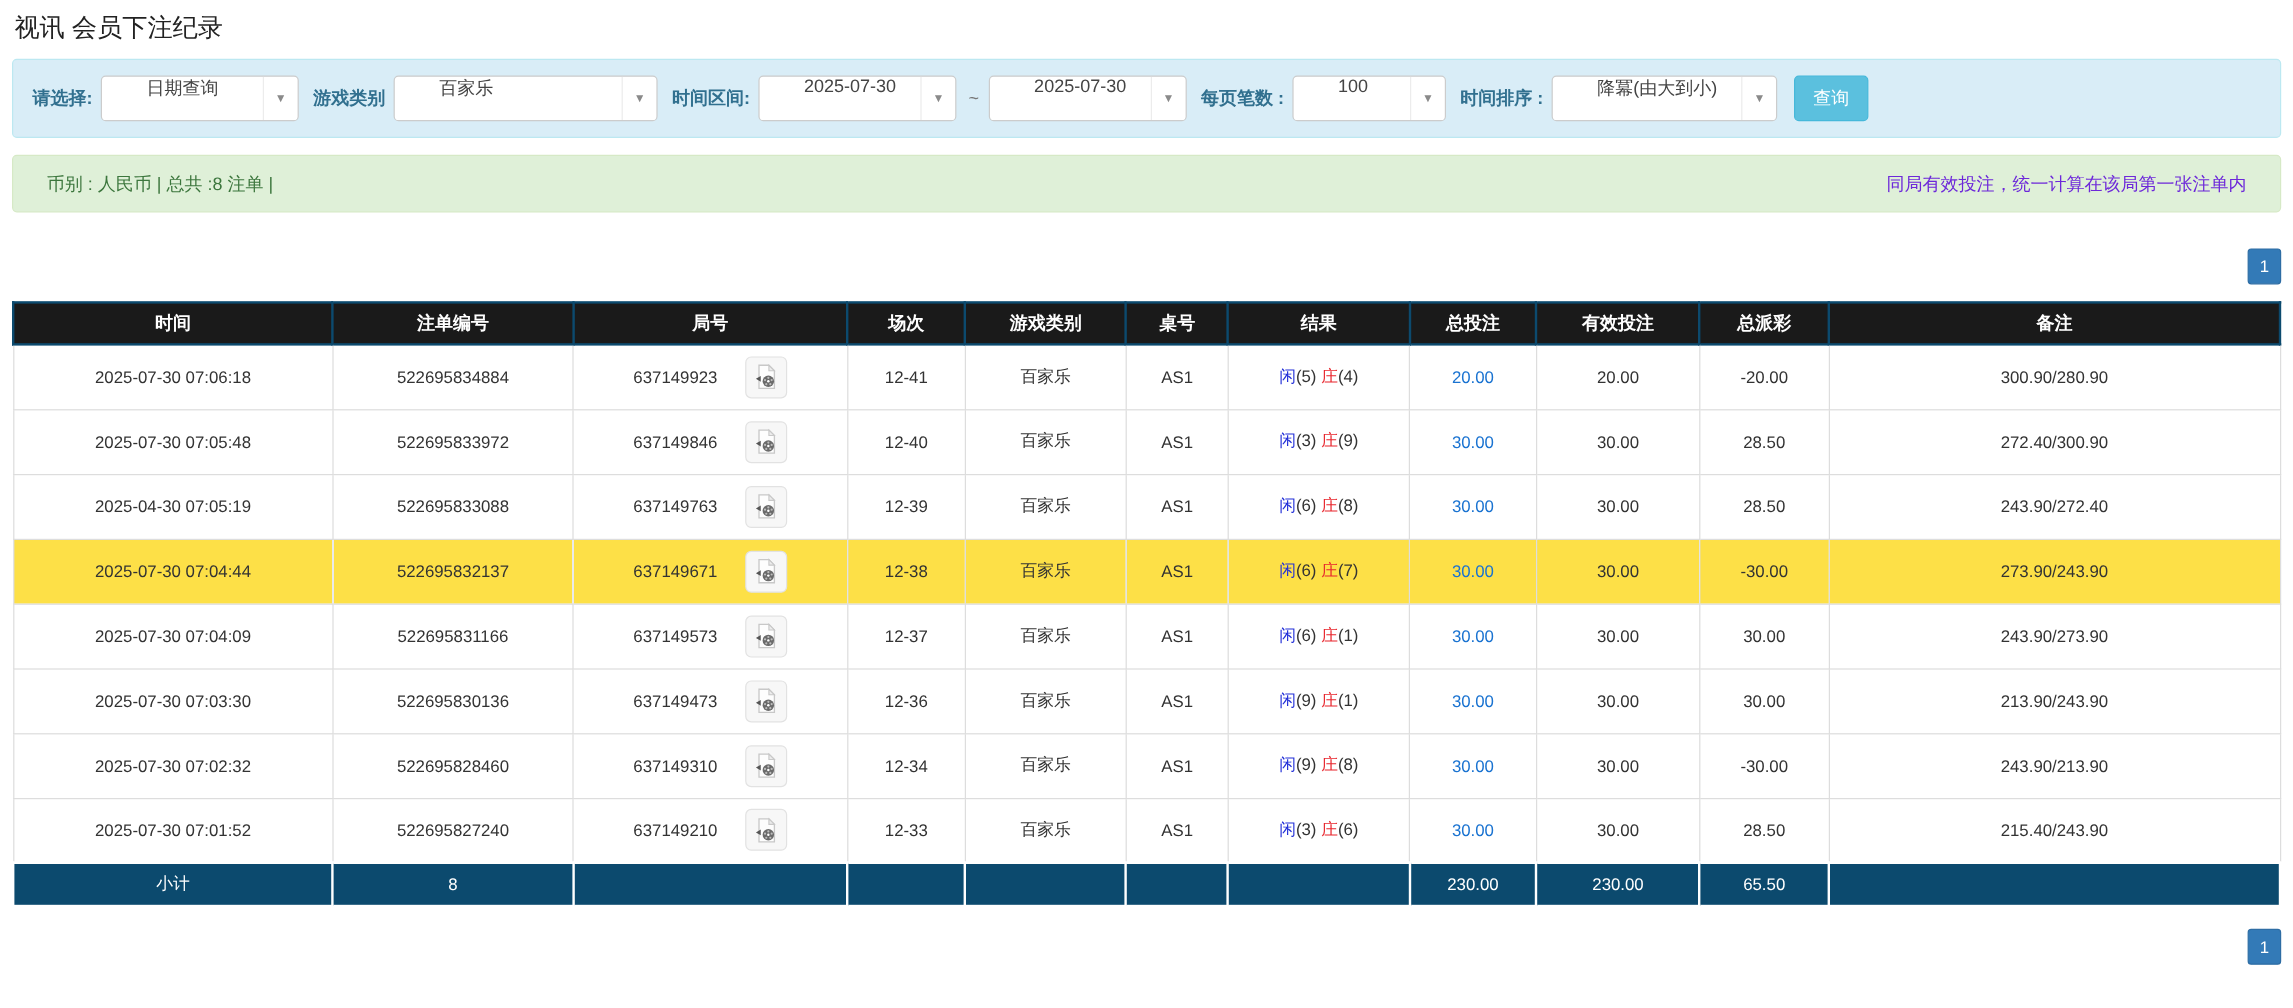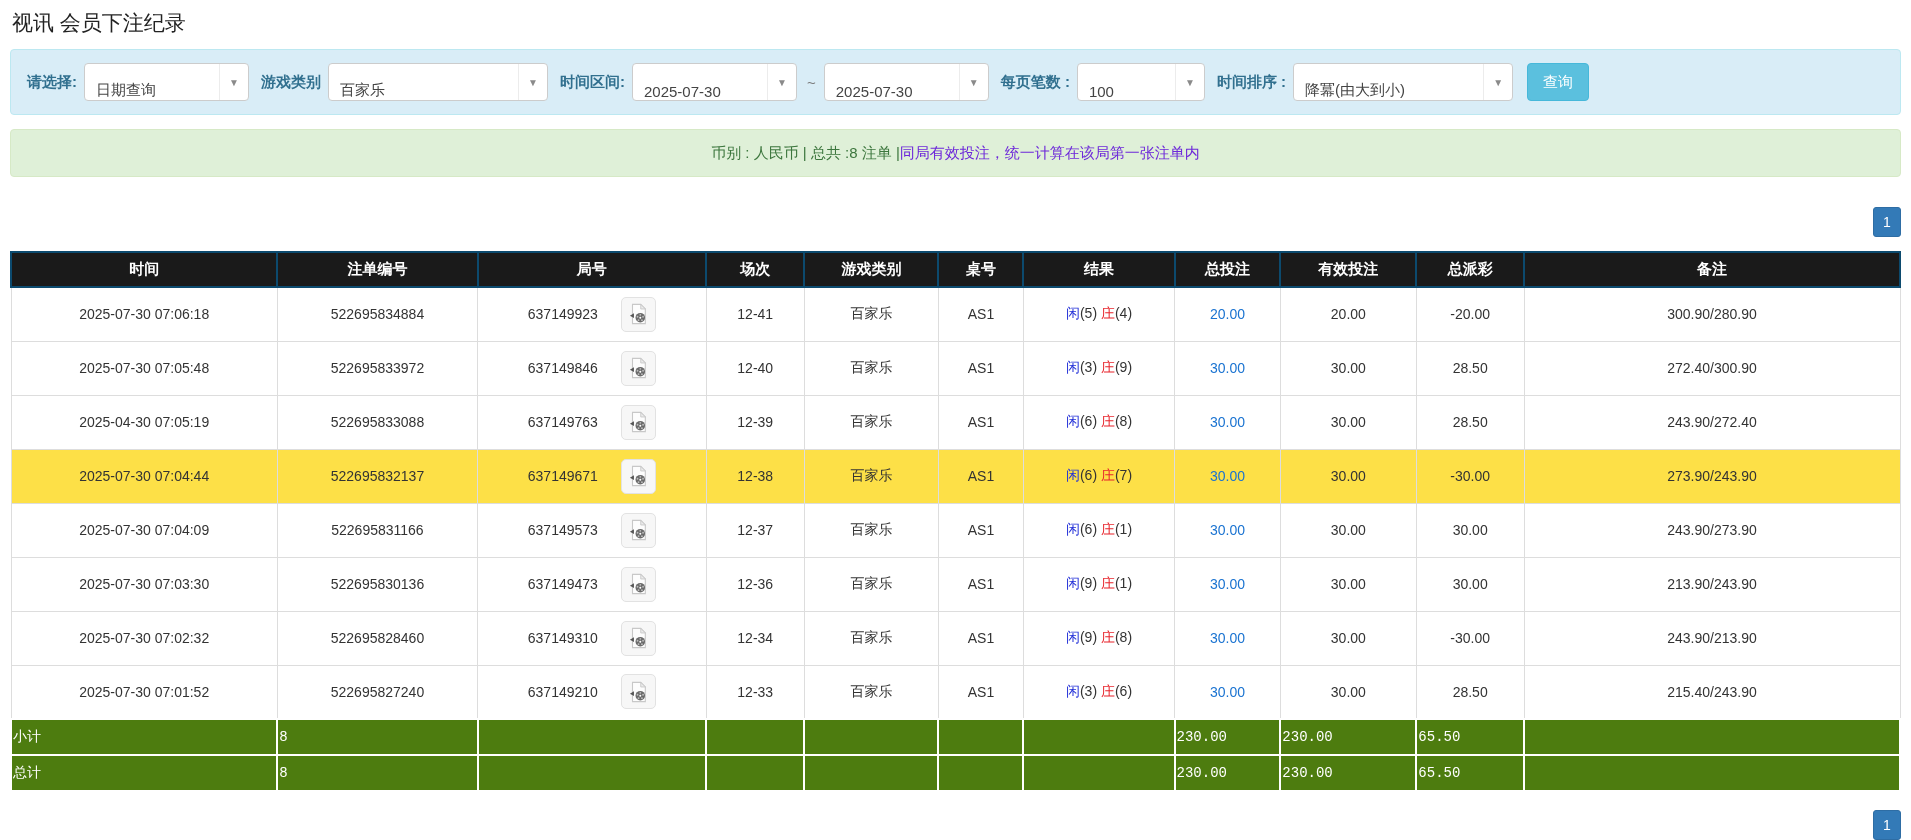--- a/index.html
+++ b/index.html
@@ -12,39 +12,39 @@
   h1.title { font-size:21px; font-weight:500; color:#222; margin:9px 0 12px 2px; }
 
   
   .filter-panel {
     height:66px; background:#d9edf7; border:1px solid #bce8f1; border-radius:4px;
     display:flex; align-items:center; padding:0 14px;
   }
   .flabel { font-weight:bold; color:#31708f; font-size:15px; margin:0 7px 0 2px; white-space:nowrap; }
   .select {
     background:#fff; border:1px solid #ccc; border-radius:4px; height:38px;
-    display:flex; align-items:flex-end; margin-right:10px; overflow:hidden;
+    display:flex; align-items:flex-start; margin-right:10px; overflow:hidden;padding-left:26px;
   }
   .sel-text { flex:1; padding:0 11px; font-size:15px; color:#444; white-space:nowrap; }
   .sel-caret {
     width:29px; height:100%; border-left:1px solid #ececec; color:#8a8a8a;
     display:flex; align-items:center; justify-content:center; font-size:10px; flex:none;
   }
-  .w165{width:165px;} .w220{width:220px;} .w128{width:128px;} .w200{width:220px;}
+  .w165{width:165px;} .w220{width:220px;} .w128{width:128px;} .w200{width:188px;}
   .tilde { color:#777; font-size:15px; margin:0 8px 0 0; }
   .btn-search {
     height:38px; padding:0 15px; background:#5bc0de; border:1px solid #46b8da;
     color:#fff; font-size:15px; border-radius:4px; cursor:pointer; margin-left:4px;
     font-family:inherit;
   }
 
   
   .summary-bar {
     margin-top:14px; height:48px; background:#dff0d8; border:1px solid #d6e9c6; border-radius:4px;
-    display:flex; align-items:center; justify-content:center; padding:0 28px;
+    display:flex; align-items:center; justify-content:space-between; padding:0 28px;
   }
   .summary-left { color:#3c763d; font-size:15px; }
   .summary-right { color:#6d28d9; font-size:15px; }
 
   
   .pager { display:flex; justify-content:flex-end; }
   .pager.top { margin-top:30px; margin-bottom:14px; }
   .pager.bottom { margin-top:18px; }
   .page-btn {
     min-width:28px; height:30px; background:#337ab7; border:1px solid #2e6da4; color:#fff;
@@ -56,22 +56,22 @@
   .records thead th {
     background:#1a1a1a; color:#fff; font-weight:bold; font-size:15px; height:35px;
     border:2px solid #0c4a6e; text-align:center;
   }
   .records tbody td {
     border:1px solid #ddd; height:54px; text-align:center; background:#fff;
     color:#333; padding:2px 4px; overflow:hidden; white-space:nowrap;
   }
   .records tbody tr.hl td { background:#fde047; }
   .records tfoot td {
-    background:#4d7c0f; color:#fff; border:2px solid #fff; height:36px;
-    text-align:left; font-size:14px;font-family:Liberation Mono, monospace;
+    background:#0c4a6e; color:#fff; border:2px solid #fff; height:36px;
+    text-align:center; font-size:14px;
   }
   .round-cell-inner { display:inline-flex; align-items:center; gap:23px; justify-content:center; }
   .vid-btn {
     width:35px; height:35px; background:#f7f7f7; border:1px solid #e2e2e2; border-radius:5px;
     display:inline-flex; align-items:center; justify-content:center; cursor:pointer; padding:0;
   }
   .p-char { color:#2330d8; }
   .b-char { color:#e8262d; }
   .link { color:#1a73d1; cursor:pointer; }
   .neg { color:#ee0000; }
@@ -404,33 +404,20 @@
           <td></td>
           <td></td>
           <td></td>
           <td></td>
           <td></td>
           <td>230.00</td>
           <td>230.00</td>
           <td>65.50</td>
           <td></td>
         </tr>
-        <tr>
-          <td>总计</td>
-          <td>8</td>
-          <td></td>
-          <td></td>
-          <td></td>
-          <td></td>
-          <td></td>
-          <td>230.00</td>
-          <td>230.00</td>
-          <td>65.50</td>
-          <td></td>
-        </tr>
       </tfoot>
   </table>
 
   <div class="pager bottom">
     <button class="page-btn">1</button>
   </div>
 
 </div>
 
 </body></html>

